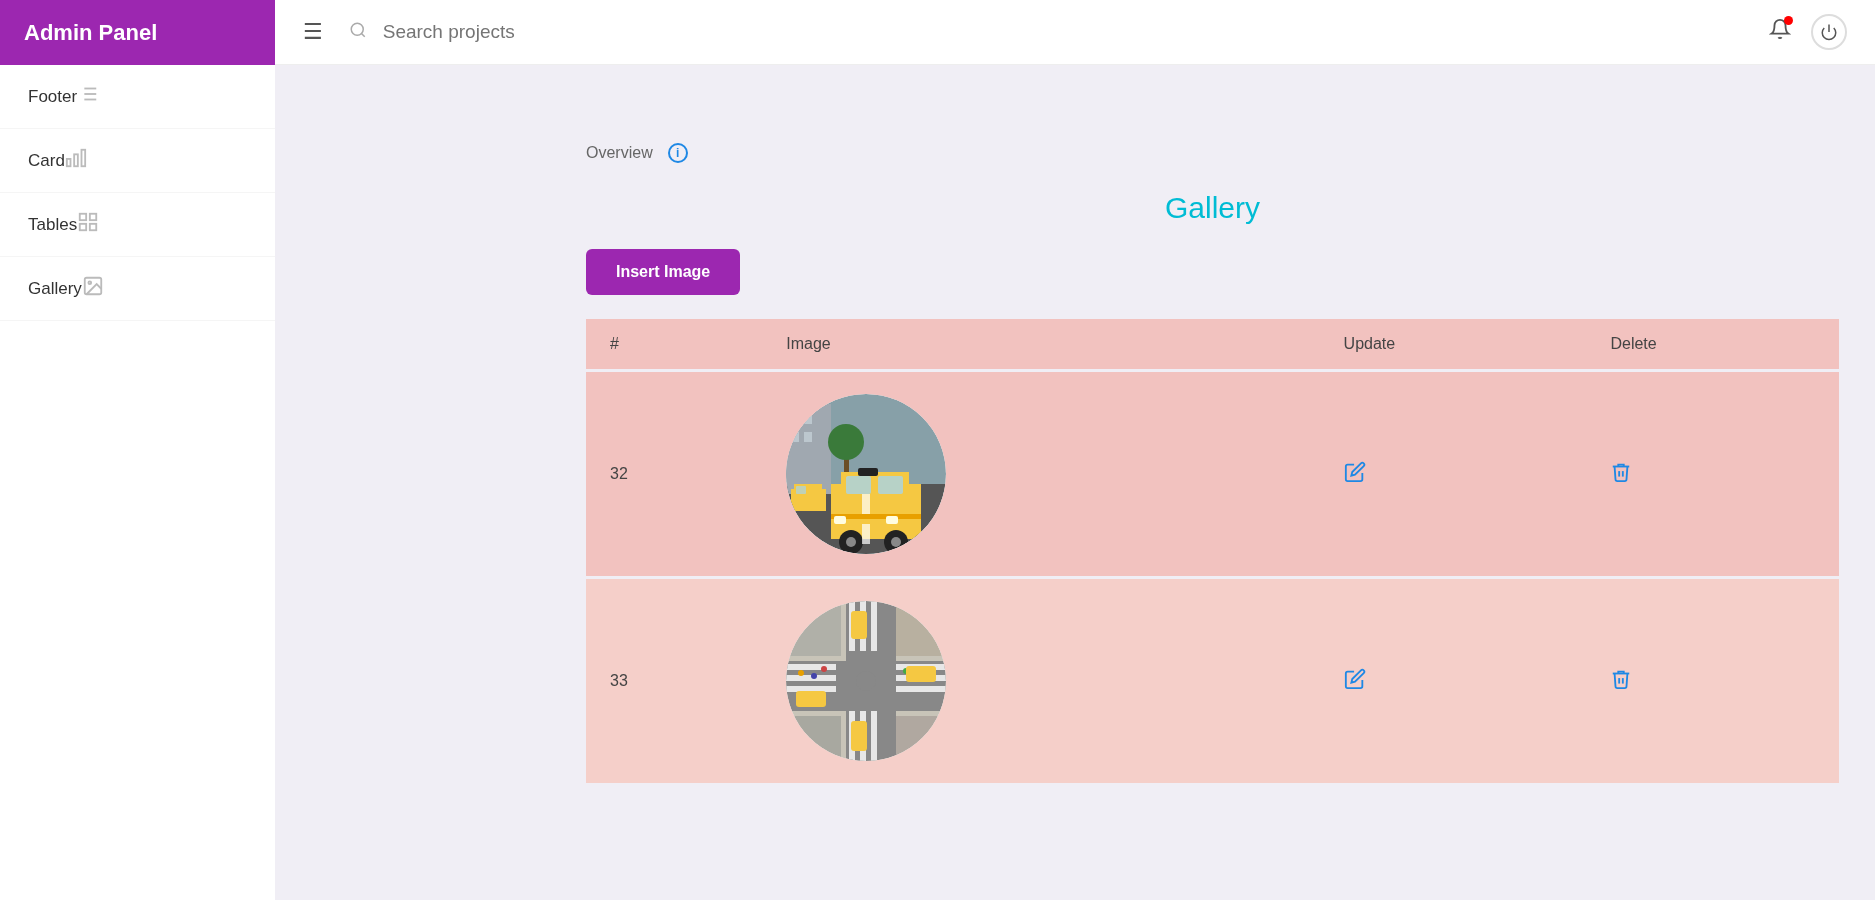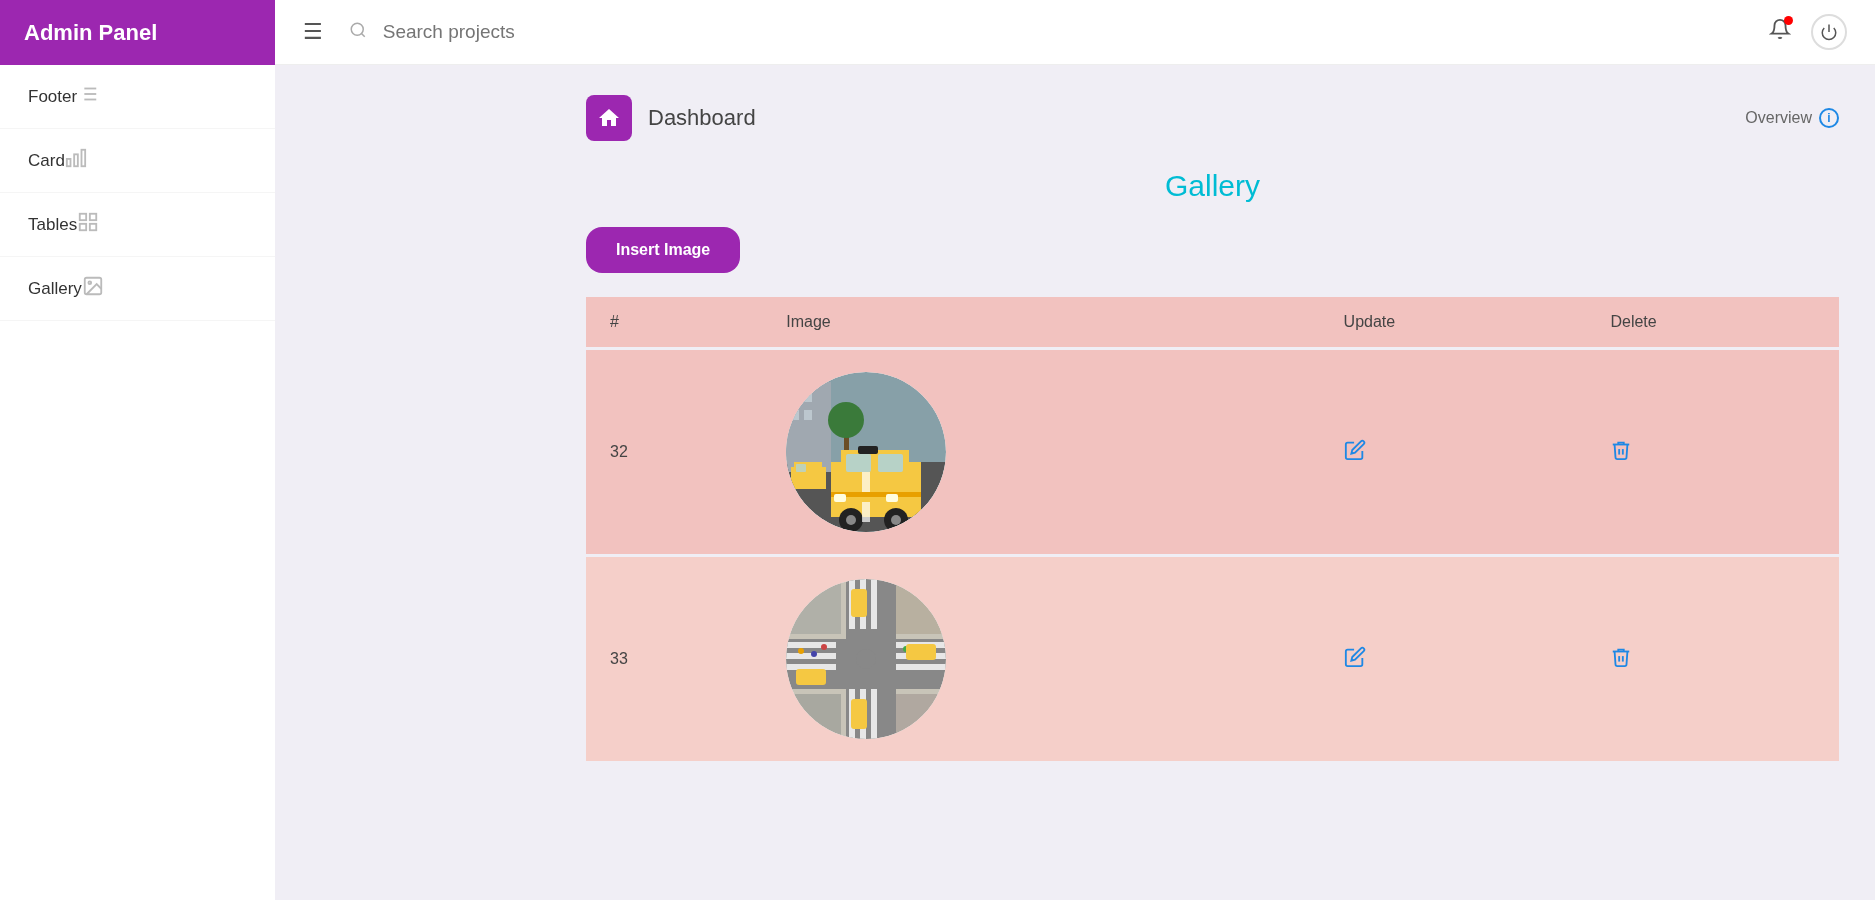--- a/index.html
+++ b/index.html
@@ -116,23 +116,24 @@
       font-size: 22px;
     }
     #dashboard-title {
       font-size: 22px;
       font-weight: 500;
       color: #444;
     }
     #overview-group {
       display: flex;
       align-items: center;
-      gap: 7px;
+      gap: 15px;
       font-size: 16px;
       color: #666;
+      margin-top: 48px;
     }
     #info-icon {
       width: 20px; height: 20px;
       border-radius: 50%;
       border: 2px solid #1e88e5;
       display: flex; align-items: center; justify-content: center;
       font-size: 12px;
       color: #1e88e5;
       font-weight: bold;
     }
@@ -145,21 +146,21 @@
       font-weight: 400;
       margin-bottom: 24px;
     }
     #insert-btn {
       background: #9c27b0;
       color: #fff;
       border: none;
       padding: 14px 30px;
       font-size: 16px;
       font-weight: 600;
-      border-radius: 16px;
+      border-radius: 6px;
       cursor: pointer;
       margin-bottom: 24px;
       display: inline-block;
     }
 
     
     #gallery-table {
       width: 100%;
       border-collapse: collapse;
       background: transparent;
@@ -287,28 +288,20 @@
           <line x1="12" y1="2" x2="12" y2="12"></line>
         </svg>
     </div>
   </div>
 </div>
 
 <div id="main">
 
   
   <div id="dashboard-header">
-    <div id="dashboard-title-group">
-      <div id="home-icon-box">
-        <svg width="24" height="24" viewBox="0 0 24 24" fill="white">
-            <path d="M10 20v-6h4v6h5v-8h3L12 3 2 12h3v8z"></path>
-          </svg>
-      </div>
-      <span id="dashboard-title">Dashboard</span>
-    </div>
     <div id="overview-group">
       <span>Overview</span>
       <div id="info-icon">i</div>
     </div>
   </div>
 
   
   <div id="gallery-title">Gallery</div>
 
   

